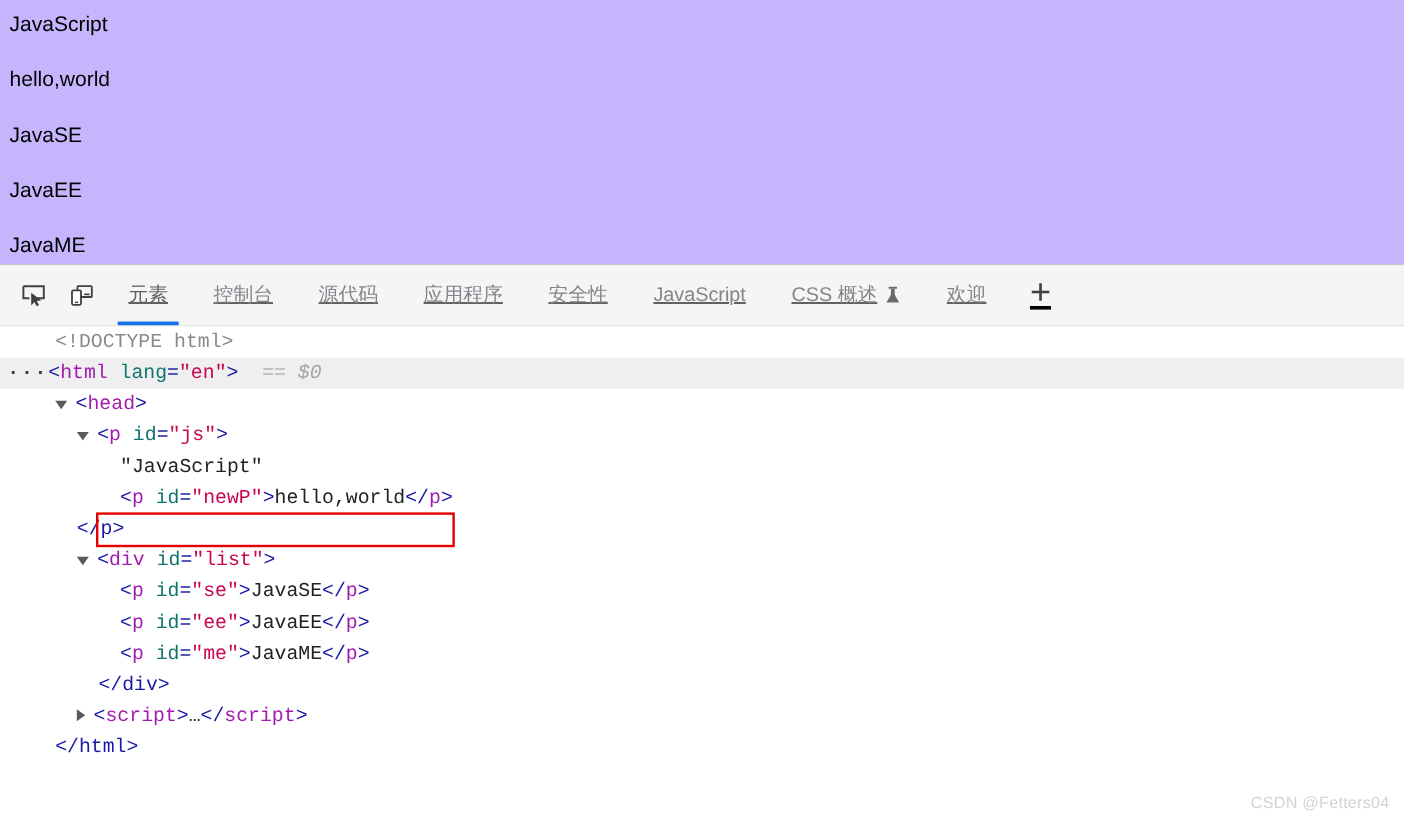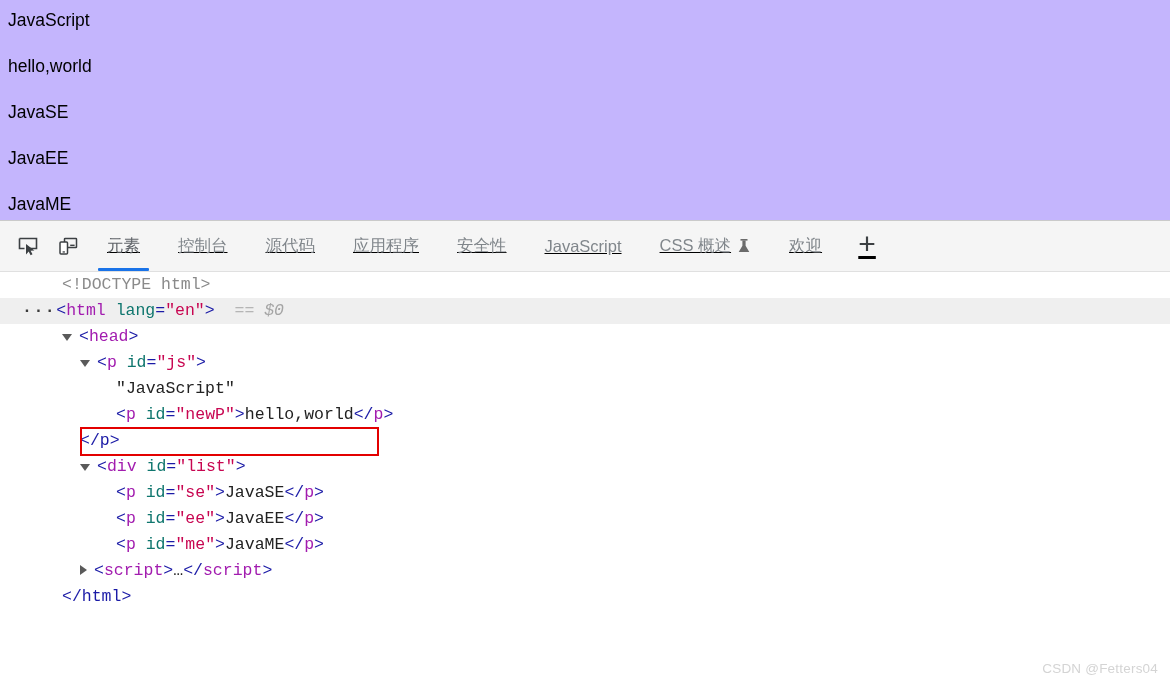--- a/index.html
+++ b/index.html
@@ -106,21 +106,21 @@
     overflow: hidden;
     font-family: "Liberation Mono", monospace;
     font-size: 16.5px;
     line-height: 26px;
     color: #222222;
   }
   .dom-row {
     position: relative;
     height: 26px;
     white-space: pre;
-    padding-left: 16px;
+    padding-left: 0;
   }
   .dom-row.selected { background: #efefef; }
 
   .ind { display: inline-block; }
   .i1 { width: 46px; }
   .i2 { width: 64px; }
   .i3 { width: 82px; }
   .i4 { width: 100px; }
 
   .arrow {
@@ -265,20 +265,21 @@
   <div class="dom-row"><span class="ind i2"></span><span class="brk">&lt;/p&gt;</span></div>
 
   <div class="dom-row"><span class="ind i2"></span><span class="arrow open"></span><span class="brk">&lt;</span><span class="tag">div</span><span> </span><span class="attr">id</span><span class="brk">=</span><span class="valq">"list"</span><span class="brk">&gt;</span></div>
 
   <div class="dom-row"><span class="ind i4"></span><span class="brk">&lt;</span><span class="tag">p</span><span> </span><span class="attr">id</span><span class="brk">=</span><span class="valq">"se"</span><span class="brk">&gt;</span><span class="txt">JavaSE</span><span class="brk">&lt;/</span><span class="tag">p</span><span class="brk">&gt;</span></div>
 
   <div class="dom-row"><span class="ind i4"></span><span class="brk">&lt;</span><span class="tag">p</span><span> </span><span class="attr">id</span><span class="brk">=</span><span class="valq">"ee"</span><span class="brk">&gt;</span><span class="txt">JavaEE</span><span class="brk">&lt;/</span><span class="tag">p</span><span class="brk">&gt;</span></div>
 
   <div class="dom-row"><span class="ind i4"></span><span class="brk">&lt;</span><span class="tag">p</span><span> </span><span class="attr">id</span><span class="brk">=</span><span class="valq">"me"</span><span class="brk">&gt;</span><span class="txt">JavaME</span><span class="brk">&lt;/</span><span class="tag">p</span><span class="brk">&gt;</span></div>
 
+  <div class="dom-row"><span class="ind i3"></span><span class="brk">&lt;/div&gt;</span></div>
 
   <div class="dom-row"><span class="ind i2"></span><span class="arrow closed"></span><span class="brk">&lt;</span><span class="tag">script</span><span class="brk">&gt;</span><span class="txt">…</span><span class="brk">&lt;/</span><span class="tag">script</span><span class="brk">&gt;</span></div>
 
 
   <div class="dom-row"><span class="ind i1"></span><span class="brk">&lt;/html&gt;</span></div>
 
   <div id="highlight-box"></div>
 </div>
 
 <div id="watermark">CSDN @Fetters04</div>

